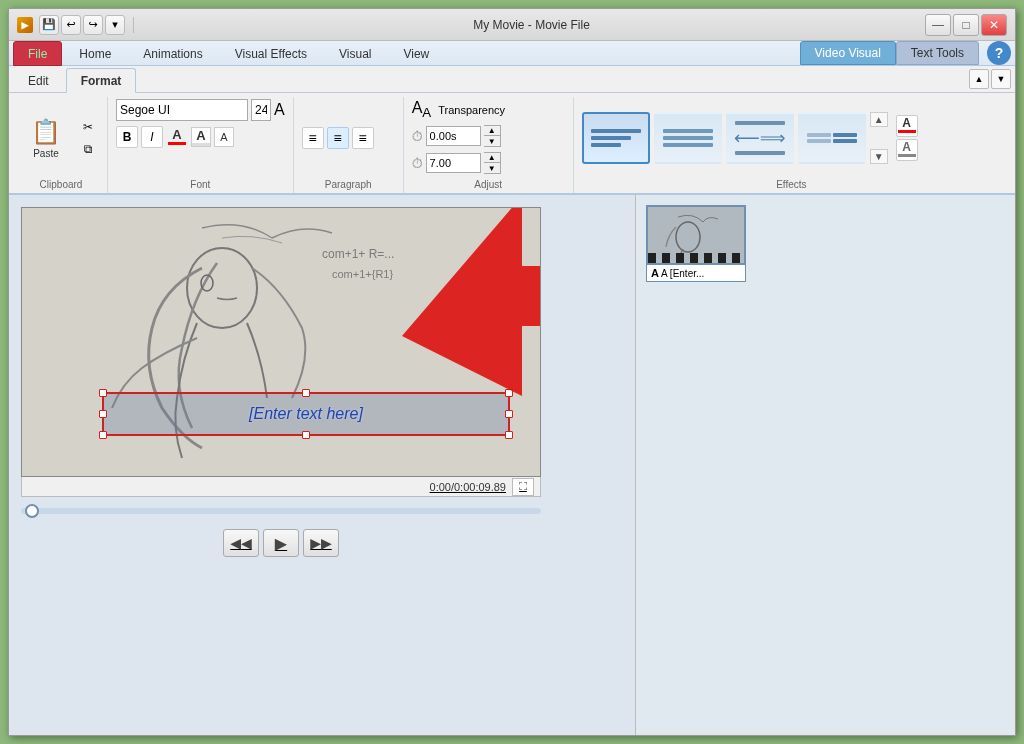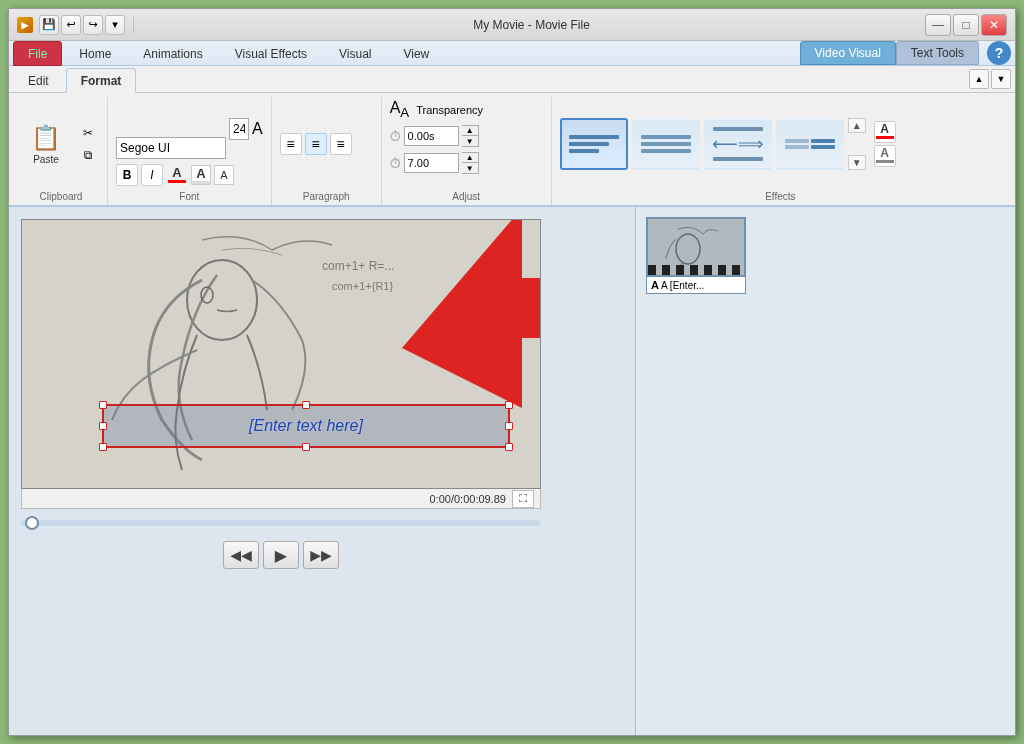--- a/index.html
+++ b/index.html
@@ -155,26 +155,25 @@
       cursor: pointer;
       border: 1px solid transparent;
       border-radius: 2px;
       font-size: 12px;
     }
 
     
     .font-section { min-width: 160px; }
     .font-row { display: flex; align-items: center; gap: 3px; margin-bottom: 3px; }
     .font-select {
-      width: 110px; height: 22px;
+      width: 132px; height: 22px;
       border: 1px solid #aaa;
       background: white;
       font-size: 12px;
       padding: 0 3px;
-      margin-top: 38px;
     }
     .font-size-select {
       width: 20px; height: 22px;
       border: 1px solid #aaa;
       background: white;
       font-size: 12px;
       padding: 0 3px;
     }
     .format-btn {
       width: 22px; height: 22px;
@@ -246,20 +245,21 @@
       flex: 1;
       overflow: hidden;
       background: #e8eef4;
     }
     .preview-panel {
       flex: 1;
       display: flex;
       flex-direction: column;
       padding: 12px;
       background: #dde6ee;
+      text-decoration: underline;
     }
     .video-preview {
       width: 520px;
       height: 270px;
       background: #ccc;
       position: relative;
       border: 1px solid #888;
       overflow: hidden;
     }
     .video-preview-img {

